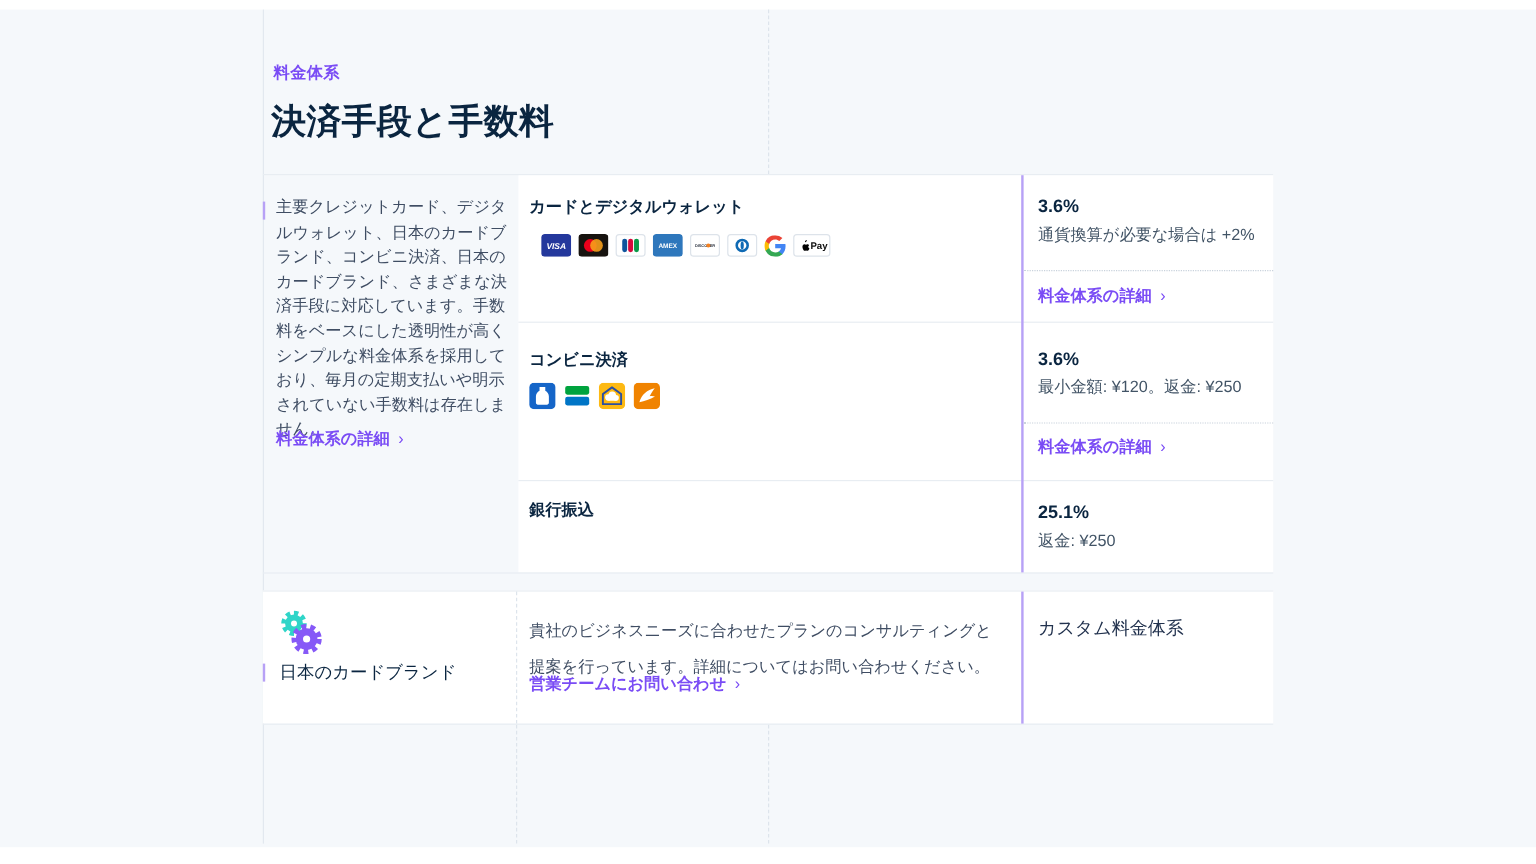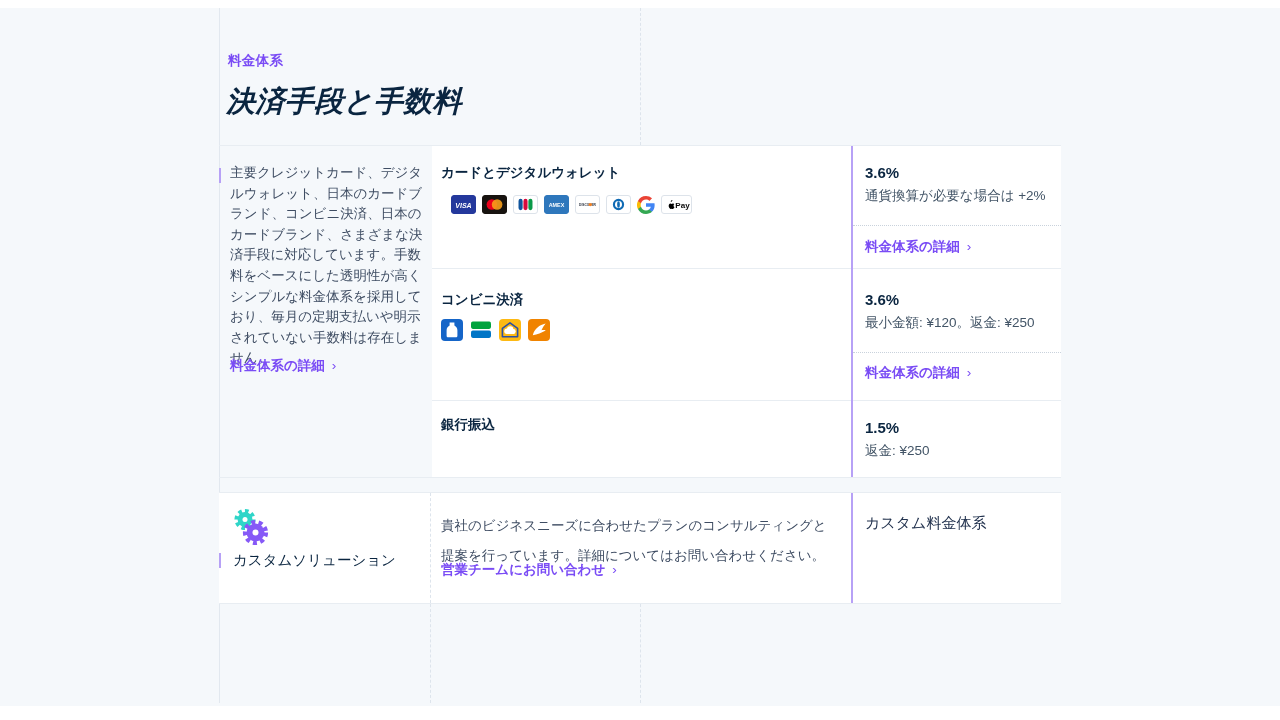--- a/index.html
+++ b/index.html
@@ -22,21 +22,21 @@
   .vline.solid{border-left:1px solid #e2e8ef;}
   .vline.dashed{border-left:1px dashed #dde4ec;}
   .hline{position:absolute;height:0;border-top:1px solid var(--hairline);}
   .hline.dotted{border-top:1px dotted #c9d2dc;}
   
   .card{position:absolute;background:var(--card-bg);}
   .pline{position:absolute;width:2px;background:var(--accent-soft);}
   .tick{position:absolute;width:2px;background:var(--accent-soft);}
   
   .eyebrow{position:absolute;left:228px;top:52px;font-size:13.5px;font-weight:700;color:var(--accent);letter-spacing:.3px;}
-  .h1{position:absolute;left:226px;top:82px;font-size:29px;font-weight:700;color:var(--navy);letter-spacing:.4px;font-style:italic;}
+  .h1{position:absolute;left:226px;top:82px;font-size:29px;font-weight:700;color:var(--navy);letter-spacing:.4px;}
   .intro-p{position:absolute;left:230px;top:163px;width:196px;font-size:13.5px;line-height:20.6px;color:var(--body);}
   .link{position:absolute;font-size:13.5px;font-weight:700;color:var(--accent);text-decoration:none;cursor:pointer;white-space:nowrap;}
   .link .arrow{margin-left:7px;font-weight:400;}
   .method{position:absolute;font-size:13.5px;font-weight:700;color:var(--navy);}
   .rate{position:absolute;font-size:15px;font-weight:700;color:var(--navy);}
   .note{position:absolute;font-size:13.5px;color:var(--muted);}
   .plan-name{position:absolute;left:865px;top:514px;font-size:15px;font-weight:500;color:#22324e;}
   .custom-label{position:absolute;left:233px;top:551px;font-size:14.5px;font-weight:500;color:var(--navy);}
   
   .icon-row{position:absolute;display:flex;align-items:center;}
@@ -140,35 +140,35 @@
       <rect width="22" height="22" rx="4" fill="#f08300"></rect>
       <path fill="#fff" d="M4.8 16.2 C6.6 9.8 11.4 6 17.6 4.6 C15.8 6.8 14.6 9 13.4 11.2 C14.8 10.8 16.3 10.9 17.8 11.4 C13.6 13.6 9.2 15.4 4.8 16.2 Z"></path>
     </svg>
   </div>
   <div class="rate" style="left:865px;top:291px;">3.6%</div>
   <div class="note" style="left:865px;top:314px;">最小金額: ¥120。返金: ¥250</div>
   <div class="hline dotted" style="left:853px;top:352px;width:208px;"></div>
   <a class="link" style="left:865px;top:364px;"><span>料金体系の詳細</span><span class="arrow">›</span></a>
 
   <div class="method" style="left:441px;top:416px;">銀行振込</div>
-  <div class="rate" style="left:865px;top:419px;">1.5%</div>
+  <div class="rate" style="left:865px;top:419px;">25.1%</div>
   <div class="note" style="left:865px;top:442px;">返金: ¥250</div>
 
   <div class="card" style="left:219px;top:492px;width:842px;height:111px;"></div>
   <div class="hline" style="left:219px;top:492px;width:842px;"></div>
   <div class="hline" style="left:219px;top:603px;width:842px;"></div>
   <div class="vline dashed" style="left:430px;top:493px;height:110px;"></div>
   <div class="pline" style="left:851px;top:493px;height:110px;"></div>
 
   <svg class="gears" width="40" height="40" viewBox="0 0 40 40">
     <circle cx="13" cy="11.5" r="8.6" fill="none" stroke="#2fd5c8" stroke-width="4" stroke-dasharray="3.6 3.1"></circle>
     <circle cx="13" cy="11.5" r="7.4" fill="#2fd5c8"></circle>
     <circle cx="13" cy="11.5" r="2.5" fill="#fff"></circle>
     <circle cx="23.5" cy="24.5" r="10.4" fill="none" stroke="#8659f7" stroke-width="4.4" stroke-dasharray="4 3.4"></circle>
     <circle cx="23.5" cy="24.5" r="9" fill="#8659f7"></circle>
     <circle cx="23.5" cy="24.5" r="3" fill="#fff"></circle>
   </svg>
   <span class="tick" style="left:219px;top:553px;height:15px;"></span>
-  <div class="custom-label">カスタムソリューション</div>
+  <div class="custom-label">日本のカードブランド</div>
   <p class="note" style="left:441px;top:511px;width:396px;line-height:30px;color:var(--body);">貴社のビジネスニーズに合わせたプランのコンサルティングと提案を行っています。詳細についてはお問い合わせください。</p>
   <a class="link" style="left:441px;top:561px;"><span>営業チームにお問い合わせ</span><span class="arrow">›</span></a>
   <div class="plan-name">カスタム料金体系</div>
 </div>
 
 </body></html>

